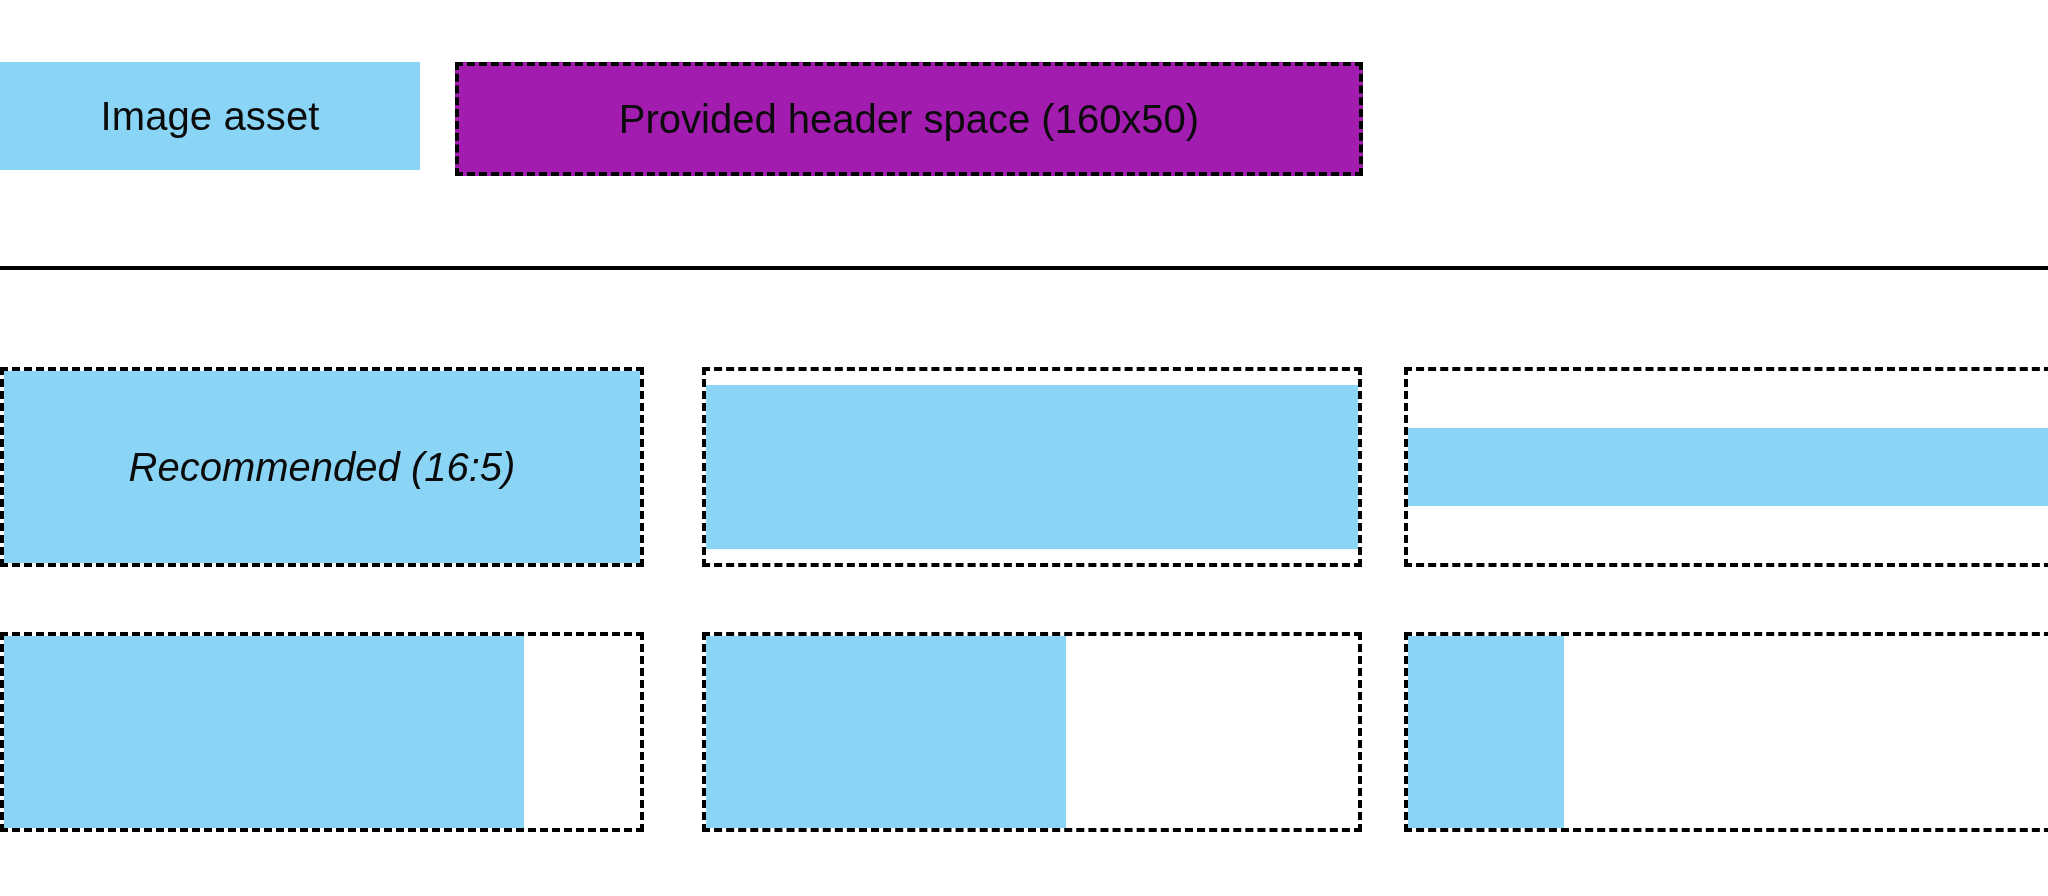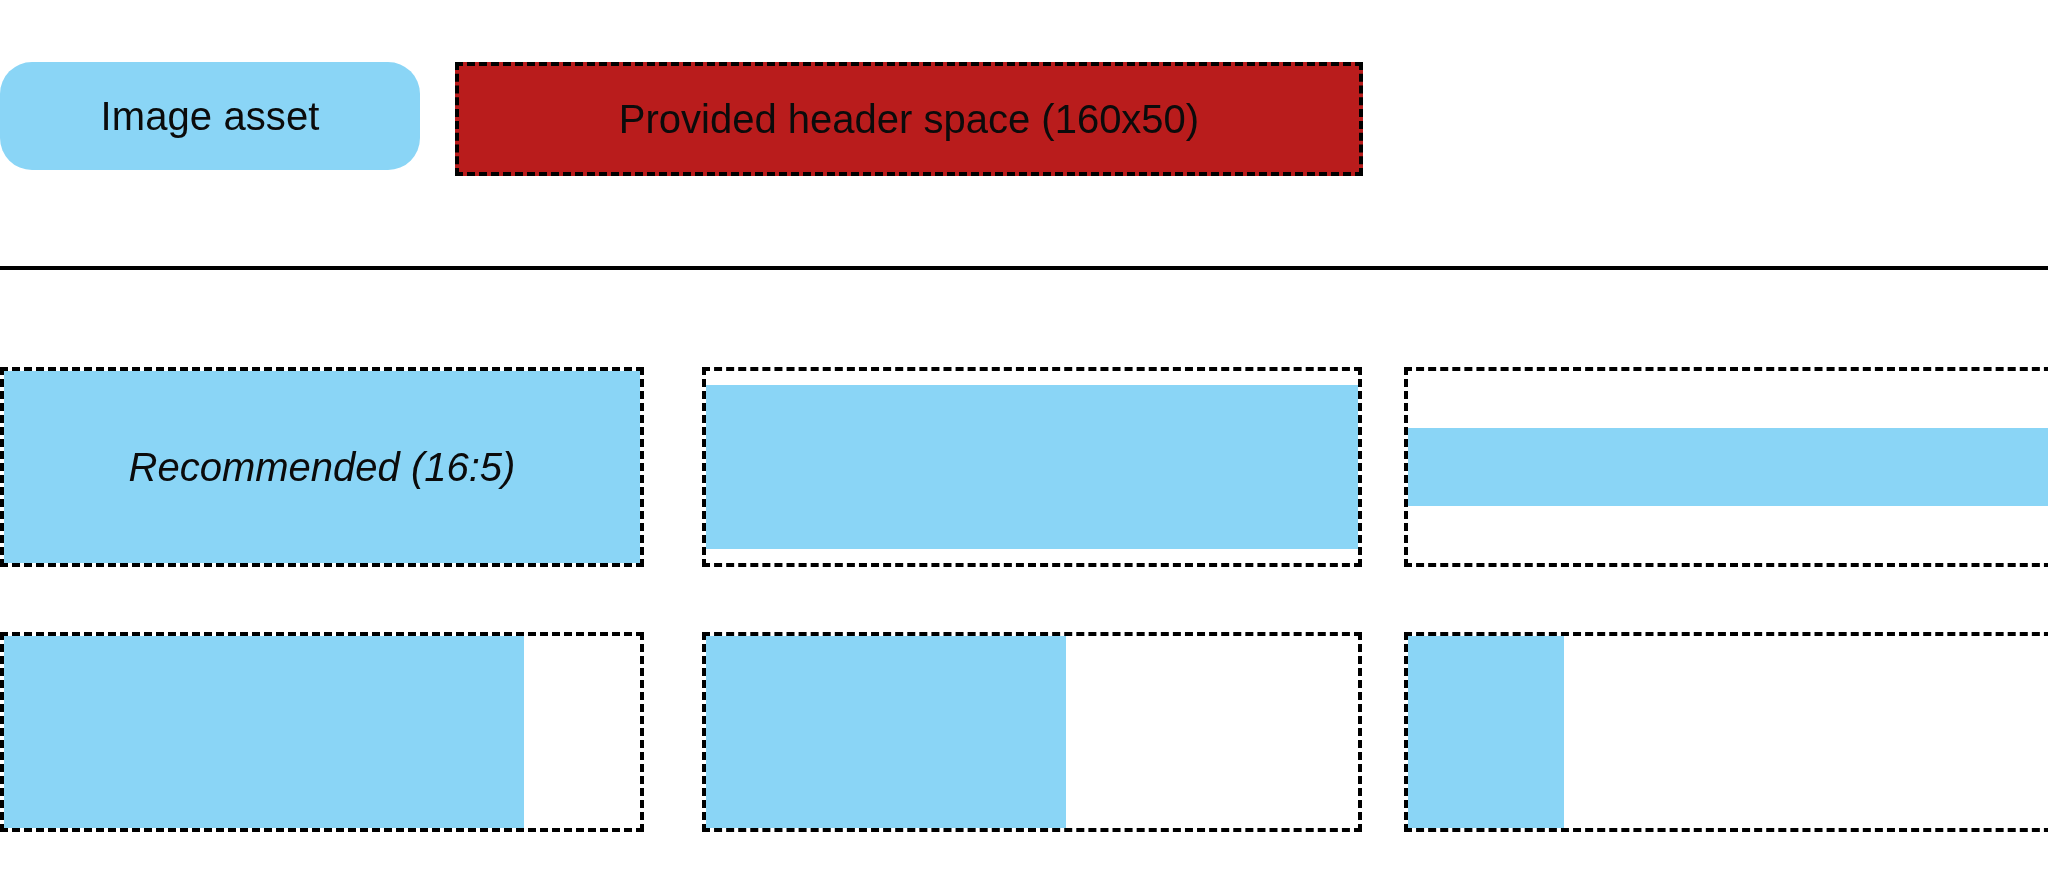--- a/index.html
+++ b/index.html
@@ -25,42 +25,41 @@
     position: absolute;
     left: 0px;
     top: 62px;
     width: 420px;
     height: 108px;
     background: #8ad5f6;
     display: flex;
     align-items: center;
     justify-content: center;
     box-sizing: border-box;
-    border-radius: 32px;
   }
   .header-swatch .label {
     font-size: 40px;
     color: #0b0b0b;
     letter-spacing: 0.1px;
     line-height: 1;
     white-space: nowrap;
   }
 
   .header-space {
     position: absolute;
     left: 455px;
     top: 62px;
     width: 908px;
     height: 114px;
     border: 4px dashed #000000;
     box-sizing: border-box;
     display: flex;
     align-items: center;
     justify-content: center;
-    background: #b91c1c;
+    background: #a21caf;
   }
   .header-space .label {
     font-size: 40px;
     color: #0b0b0b;
     line-height: 1;
     white-space: nowrap;
   }
 
   
   .divider {

